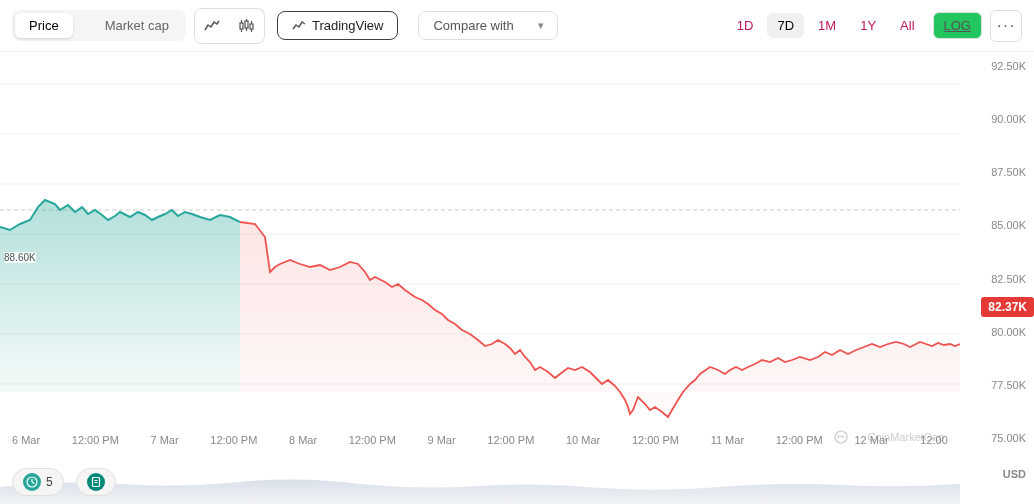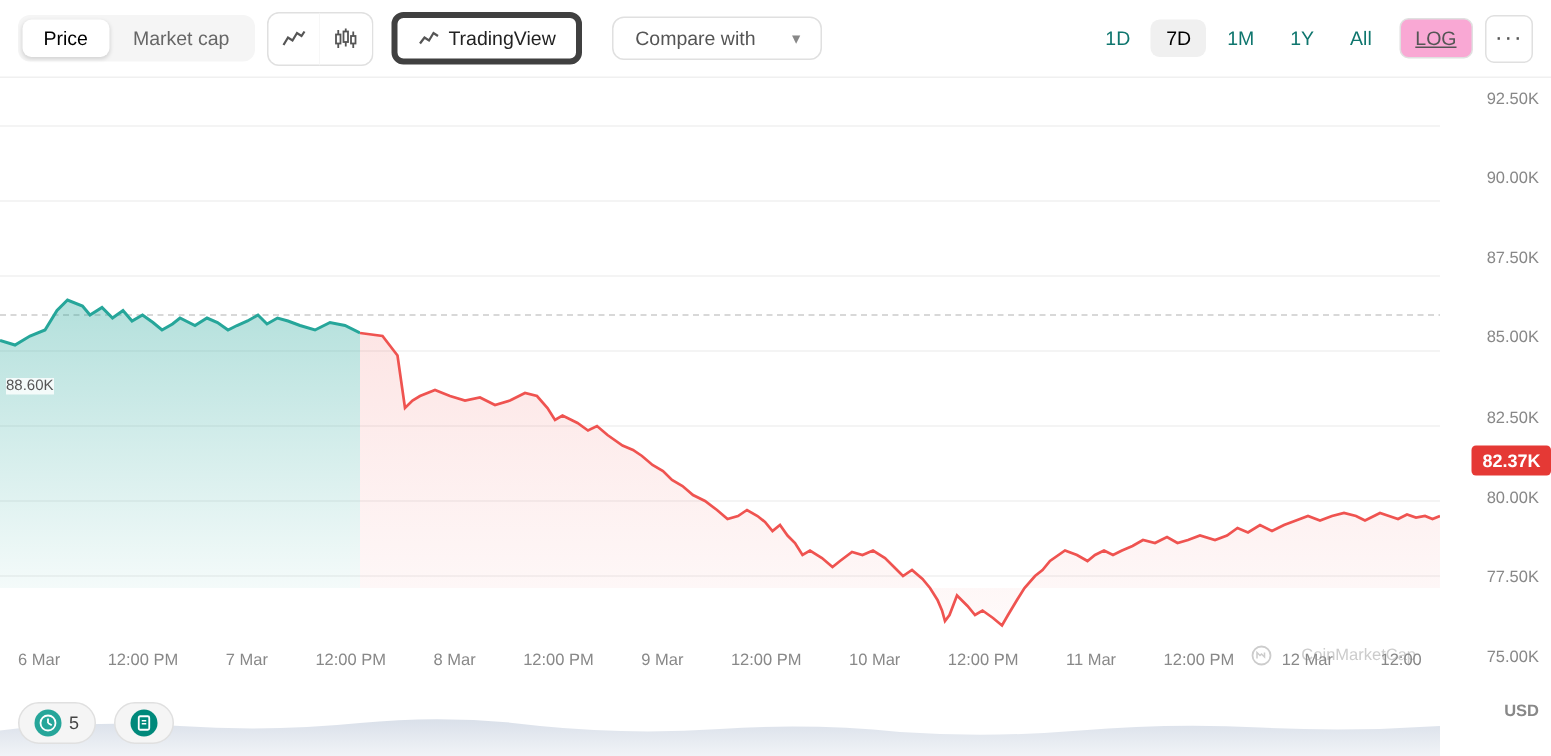--- a/index.html
+++ b/index.html
@@ -20,21 +20,21 @@
       gap: 8px;
       border-bottom: 1px solid #f0f0f0;
       height: 52px;
     }
 
     .tab-group {
       display: flex;
       background: #f5f5f5;
       border-radius: 8px;
       padding: 3px;
-      gap: 2px;
+      gap: 18px;
     }
 
     .tab-btn {
       padding: 5px 14px;
       border: none;
       border-radius: 6px;
       font-size: 13px;
       font-weight: 500;
       cursor: pointer;
       background: transparent;
@@ -66,21 +66,21 @@
       gap: 0;
     }
     .icon-btn-group .icon-btn:first-child { border-radius: 8px 0 0 8px; }
     .icon-btn-group .icon-btn:last-child { border-radius: 0 8px 8px 0; border-left: none; }
 
     .trading-view-btn {
       display: flex;
       align-items: center;
       gap: 6px;
       padding: 6px 14px;
-      border: 4px solid #404040;
+      border: 1px solid #404040;
       border-radius: 8px;
       background: #fff;
       cursor: pointer;
       font-size: 13px;
       font-weight: 500;
       color: #222;
       margin-left: 4px;
     }
 
     .compare-btn {
@@ -106,33 +106,33 @@
       align-items: center;
       gap: 4px;
     }
     .time-btn {
       padding: 5px 10px;
       border: none;
       border-radius: 6px;
       background: transparent;
       font-size: 13px;
       font-weight: 500;
-      color: #0f766e;
+      color: #be185d;
       cursor: pointer;
     }
     .time-btn.active {
       background: #f0f0f0;
       color: #000;
     }
 
     .log-btn {
       padding: 5px 10px;
       border: 1px solid #e0e0e0;
       border-radius: 6px;
-      background: #f9a8d4;
+      background: #22c55e;
       font-size: 13px;
       font-weight: 500;
       color: #555;
       cursor: pointer;
       text-decoration: underline;
     }
 
     .more-btn {
       width: 32px;
       height: 32px;

